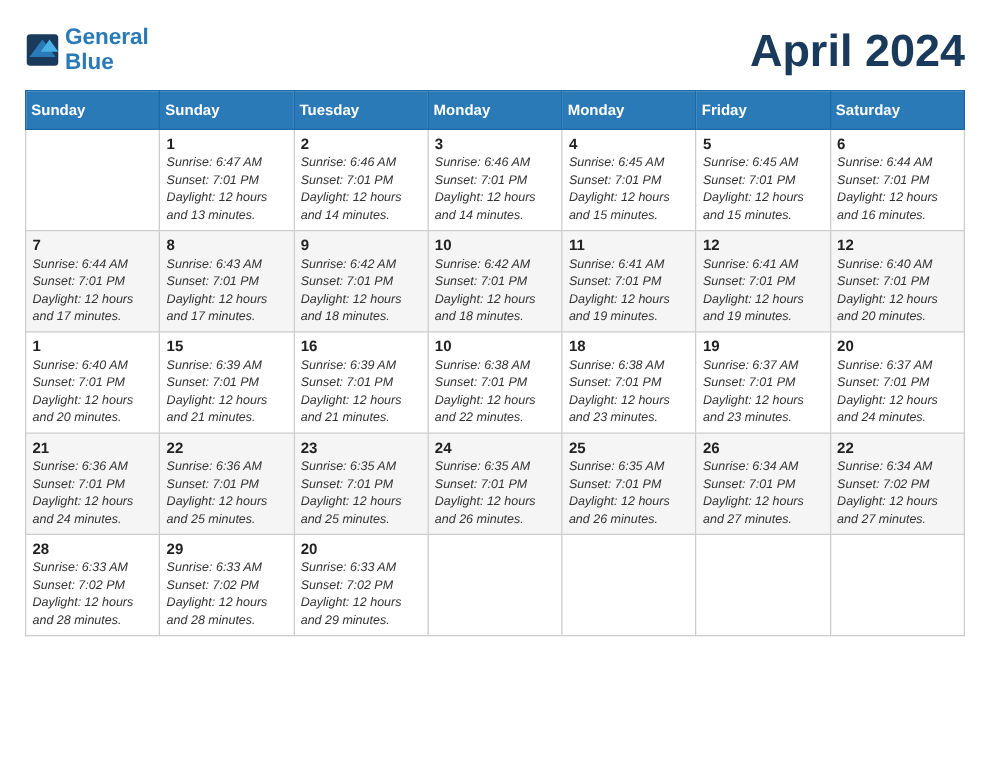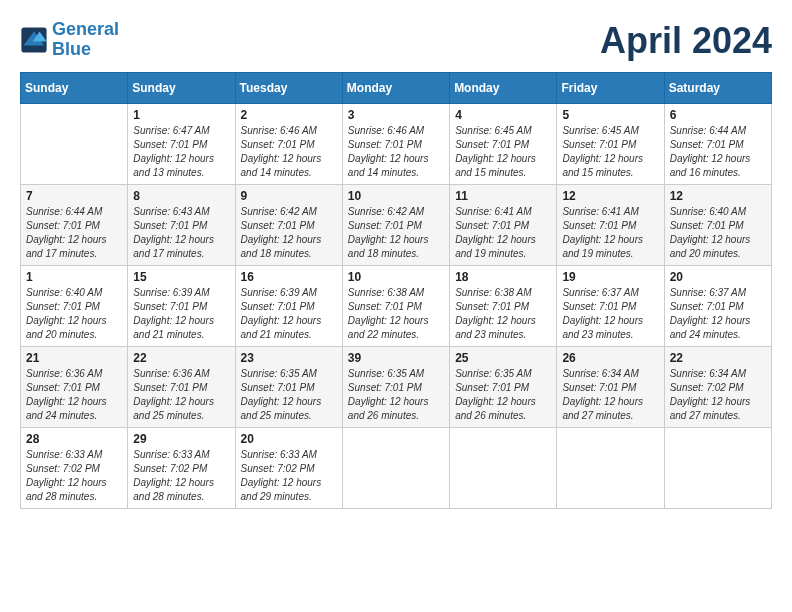--- a/index.html
+++ b/index.html
@@ -285,21 +285,21 @@
 and 25 minutes.</div>
         </td>
         <td>
           <div class="day-number">23</div>
           <div class="day-info" style="white-space: pre-line;">Sunrise: 6:35 AM
 Sunset: 7:01 PM
 Daylight: 12 hours
 and 25 minutes.</div>
         </td>
         <td>
-          <div class="day-number">39</div>
+          <div class="day-number">24</div>
           <div class="day-info" style="white-space: pre-line;">Sunrise: 6:35 AM
 Sunset: 7:01 PM
 Daylight: 12 hours
 and 26 minutes.</div>
         </td>
         <td>
           <div class="day-number">25</div>
           <div class="day-info" style="white-space: pre-line;">Sunrise: 6:35 AM
 Sunset: 7:01 PM
 Daylight: 12 hours

